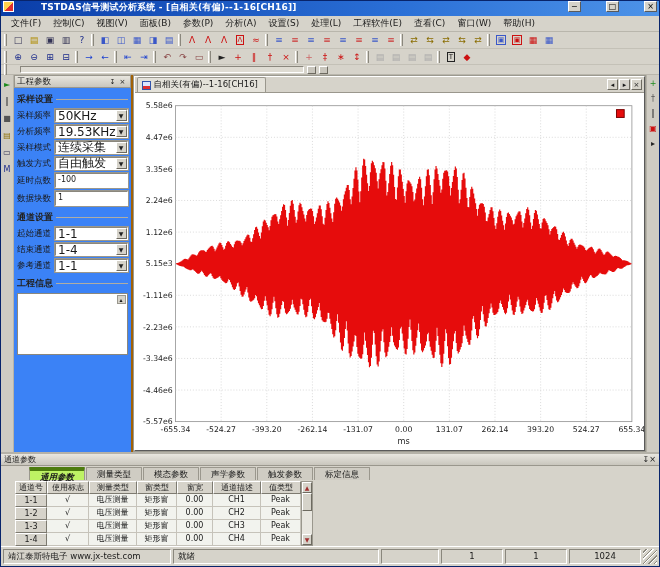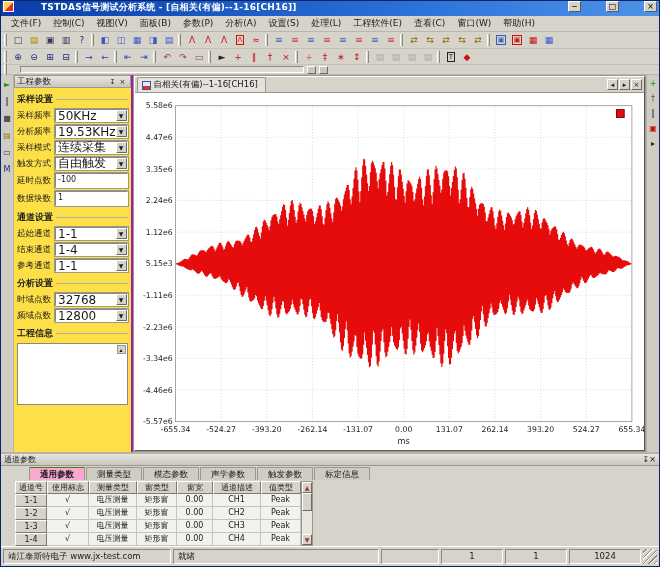--- a/index.html
+++ b/index.html
@@ -28,21 +28,21 @@
   .tb-btn.boxed span { border:1px solid currentColor; padding:0 1px; font-size:7px; line-height:8px; }
   .expr-combo { height:7px; width:284px; background:#dedbd2; border:1px solid; border-color:#8a877d #fff #fff #8a877d; margin-left:10px; }
   .mini-btn { width:9px; height:8px; margin-left:3px; background:#c9c6bd; border:1px solid; border-color:#fff #6d6a60 #6d6a60 #fff; }
 
   
   .main { flex:1 1 auto; display:flex; min-height:0; }
   .left-strip { flex:0 0 13px; background:#cfccc3; border-right:1px solid #b5b2a8; display:flex; flex-direction:column; align-items:center; padding-top:4px; gap:6px; }
   .strip-btn { width:11px; height:11px; font-size:8px; line-height:11px; text-align:center; cursor:default; }
 
   
-  .project-panel { flex:0 0 100px; background:#fde047; border-right:2px solid #a21caf; display:flex; flex-direction:column; }
+  .project-panel { flex:0 0 100px; background:#3b82f6; border-right:2px solid #a16207; display:flex; flex-direction:column; }
   .panel-titlebar { height:13px; flex:0 0 13px; background:linear-gradient(#e8e6df,#c9c6bd); border:1px solid #9a978d; display:flex; align-items:center; padding:0 2px; }
   .panel-titlebar .pt { flex:1; font-size:8.5px; }
   .panel-titlebar .pbtn { width:10px; height:10px; font-size:7px; line-height:9px; text-align:center; border:1px solid transparent; }
   .panel-body { flex:1; padding:3px 3px 0 3px; overflow:hidden; }
   .pgroup { margin-bottom:5px; }
   .pgroup-title { display:flex; align-items:center; font-weight:bold; font-size:9px; margin:2px 0 3px 0; color:#222; }
   .pgroup-title::after { content:""; flex:1; border-top:1px solid #b0ada3; margin-left:3px; }
   .pfield { display:flex; align-items:center; margin-bottom:3px; }
   .pfield .flabel { flex:0 0 38px; font-size:8.5px; white-space:nowrap; overflow:hidden; }
   .combo { flex:1; height:13px; background:#fff; border:1px solid; border-color:#8a877d #fff #fff #8a877d; outline:1px solid #9a978d; display:flex; align-items:center; }
@@ -63,21 +63,21 @@
   .chart-client { flex:1 1 auto; background:#fff; position:relative; min-height:0; }
   .chart-client svg { position:absolute; inset:0; width:100%; height:100%; }
   .right-strip { flex:0 0 13px; background:#cfccc3; border-left:1px solid #b5b2a8; display:flex; flex-direction:column; align-items:center; padding-top:3px; gap:4px; }
 
   
   .channel-panel { flex:0 0 90px; background:#d6d3ca; border-top:2px solid #b5b2a8; display:flex; flex-direction:column; }
   .cp-title { height:12px; flex:0 0 12px; background:linear-gradient(#e8e6df,#c9c6bd); border-bottom:1px solid #9a978d; display:flex; align-items:center; padding:0 3px; font-size:8px; }
   .cp-title .pt { flex:1; }
   .cp-tabs { height:14px; flex:0 0 14px; display:flex; align-items:flex-end; padding-left:28px; gap:1px; }
   .ptab { height:13px; padding:1px 10px; font-size:8.5px; background:#cfccc3; border:1px solid #9a978d; border-bottom:none; border-radius:1px 1px 0 0; }
-  .ptab.active { background:#f9a8d4; border-top:1px solid #4d7c0f; font-weight:bold; }
+  .ptab.active { background:#bef264; border-top:4px solid #4d7c0f; font-weight:bold;font-style:italic; }
   .cp-table-wrap { flex:1; display:flex; padding:1px 17px 0 14px; overflow:hidden; }
   .ctable { display:grid; grid-template-columns:32px 42px 48px 40px 36px 48px 40px; grid-auto-rows:13px; }
   .th { background:#d6d3ca; border:1px solid; border-color:#fff #7d7a70 #7d7a70 #fff; font-size:8px; text-align:center; line-height:11px; white-space:nowrap; overflow:hidden; }
   .td { background:#f2f3ee; border-right:1px solid #c6c3ba; border-bottom:1px solid #c6c3ba; font-size:8px; text-align:center; line-height:12px; white-space:nowrap; overflow:hidden; }
   .vscroll { width:12px; height:65px; display:flex; flex-direction:column; background:#e8e6df; border:1px solid #9a978d; }
   .vs-btn { height:11px; background:#d6d3ca; border:1px solid; border-color:#fff #6d6a60 #6d6a60 #fff; font-size:6px; text-align:center; line-height:10px; color:#a03030; }
   .vs-track { flex:1; }
   .vs-thumb { height:18px; background:#d6d3ca; border:1px solid; border-color:#fff #6d6a60 #6d6a60 #fff; }
 
   
@@ -416,37 +416,20 @@
               <div class="flabel">结束通道</div>
               <div class="combo">
                 <span class="cval">1-4</span>
                 <span class="carrow">▼</span>
               </div>
             </div>
             <div class="pfield">
               <div class="flabel">参考通道</div>
               <div class="combo">
                 <span class="cval">1-1</span>
-                <span class="carrow">▼</span>
-              </div>
-            </div>
-          </div>
-          <div class="pgroup">
-            <div class="pgroup-title">分析设置</div>
-            <div class="pfield">
-              <div class="flabel">时域点数</div>
-              <div class="combo">
-                <span class="cval">32768</span>
-                <span class="carrow">▼</span>
-              </div>
-            </div>
-            <div class="pfield">
-              <div class="flabel">频域点数</div>
-              <div class="combo">
-                <span class="cval">12800</span>
                 <span class="carrow">▼</span>
               </div>
             </div>
           </div>
           <div class="pgroup">
             <div class="pgroup-title">工程信息</div>
             <div class="info-box">
               <span class="info-scroll">▴</span>
             </div>
           </div>

